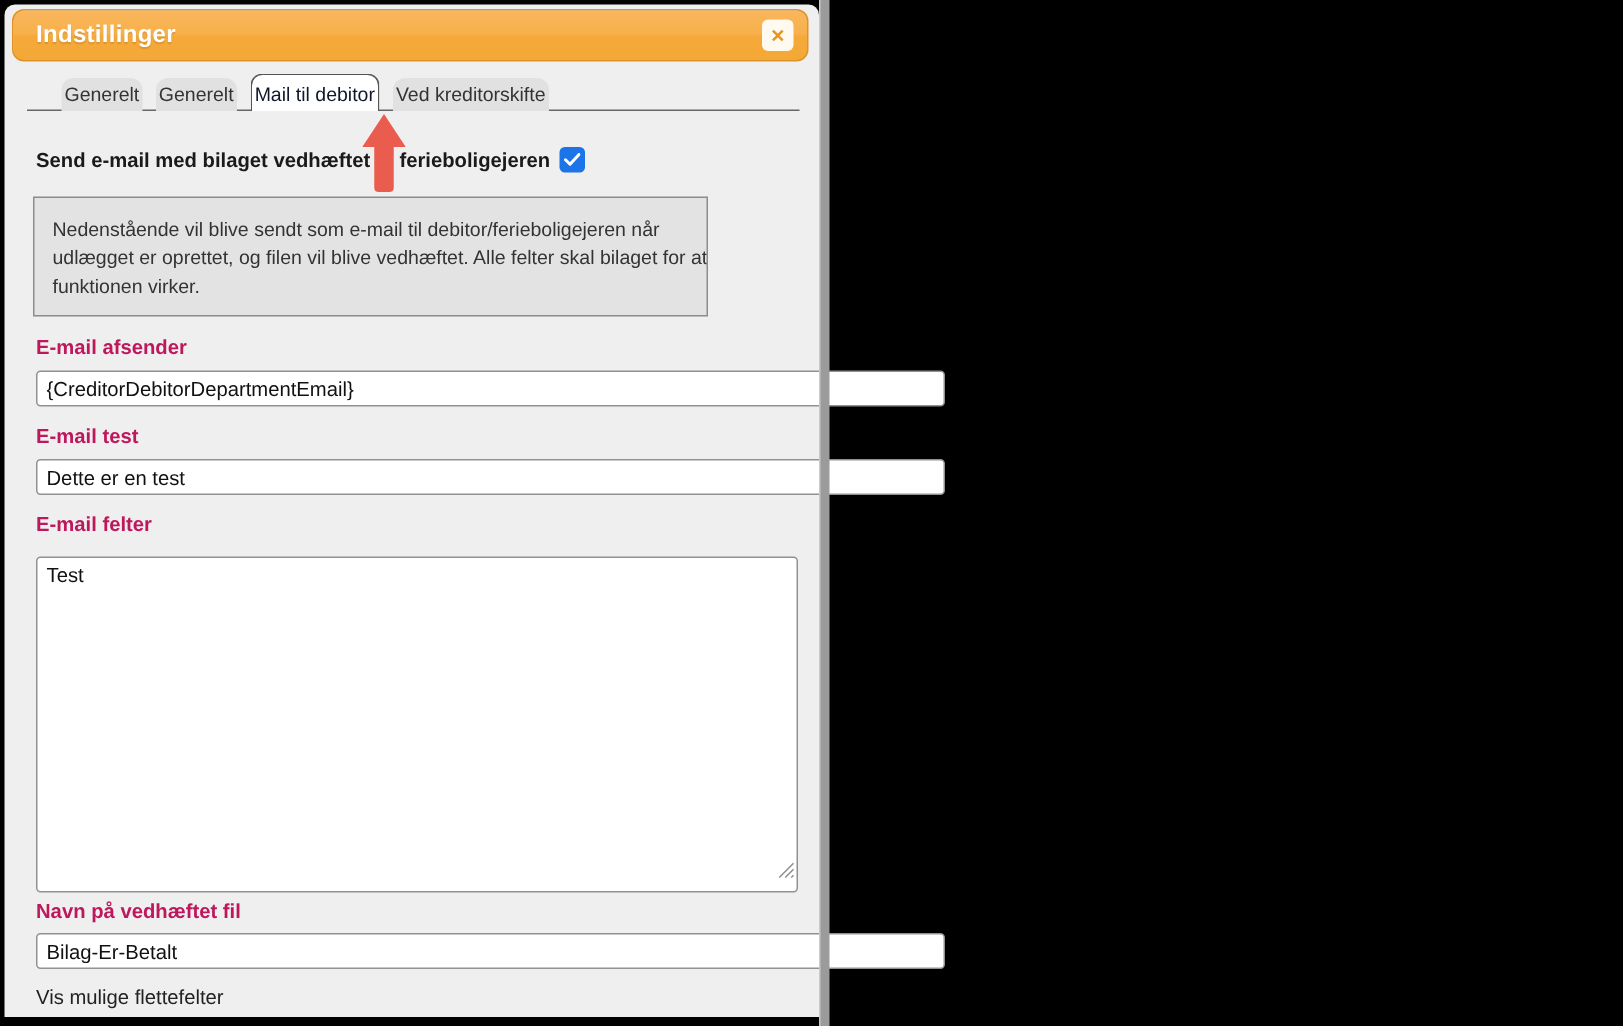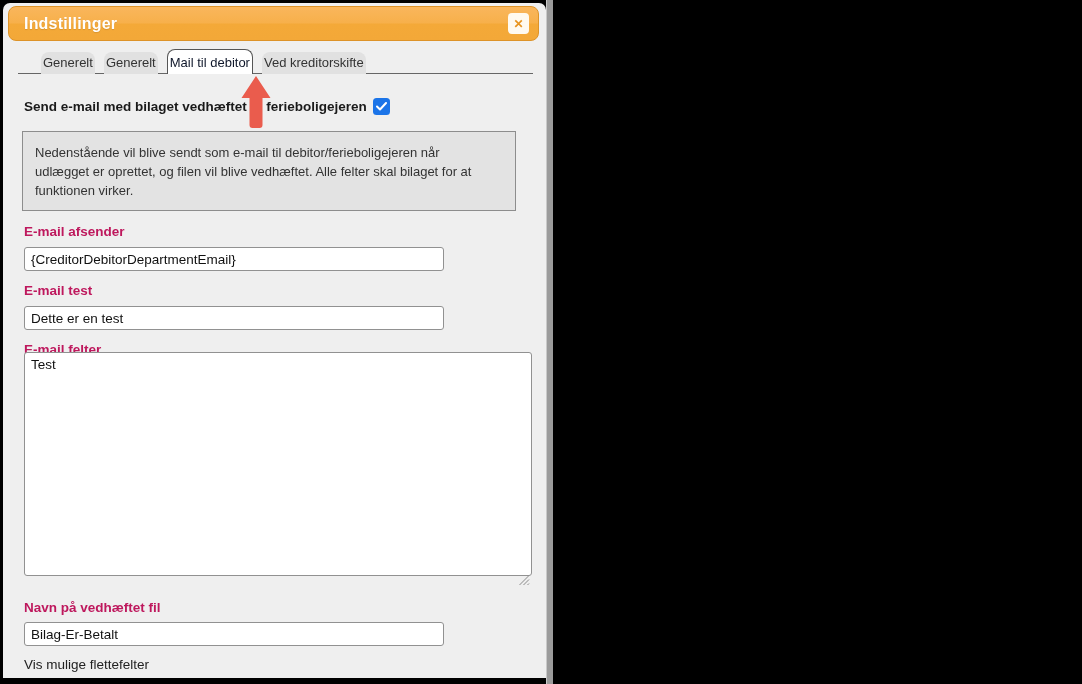--- a/index.html
+++ b/index.html
@@ -58,37 +58,37 @@
   .chk-row{
     position:absolute;left:21px;top:95px;display:flex;align-items:center;
     font-size:13.5px;font-weight:bold;color:#1a1a1a;
   }
   .checkbox{
     width:17px;height:17px;margin-left:6px;border-radius:3.5px;
     background:#1b74e8;display:inline-flex;align-items:center;justify-content:center;
     cursor:pointer;flex:0 0 auto;
   }
   .infobox{
-    position:absolute;left:19px;top:128px;width:494px;height:80px;
+    position:absolute;left:19px;top:128px;width:450px;height:80px;
     box-sizing:border-box;background:#e3e3e3;border:1px solid #8d8d8d;
     padding:12px 12px;color:#333;font-size:13px;line-height:1.45;
     overflow:hidden;
   }
   .infobox div{white-space:nowrap;}
   .fld-label{
     position:absolute;left:21px;font-size:13.5px;font-weight:bold;color:#be185d;
   }
   .fld-input{
-    position:absolute;left:21px;width:420px;height:24px;box-sizing:border-box;
+    position:absolute;left:21px;width:606px;height:24px;box-sizing:border-box;
     background:#fff;border:1px solid #919191;border-radius:3px;
     font-family:"Liberation Sans","DejaVu Sans",sans-serif;
     font-size:13.5px;color:#111;padding:0 6px;outline:none;
   }
   .fld-textarea{
-    position:absolute;left:21px;top:349px;width:508px;height:224px;box-sizing:border-box;
+    position:absolute;left:21px;top:368px;width:508px;height:224px;box-sizing:border-box;
     background:#fff;border:1px solid #919191;border-radius:3px;
     font-family:"Liberation Sans","DejaVu Sans",sans-serif;
     font-size:13.5px;color:#111;padding:4px 6px;resize:none;outline:none;
   }
   .resize-handle{
     position:absolute;left:514px;top:570px;width:13px;height:13px;
     pointer-events:none;z-index:4;
   }
   .footer-link{
     position:absolute;left:21px;top:654px;font-size:13.5px;color:#222;cursor:pointer;

